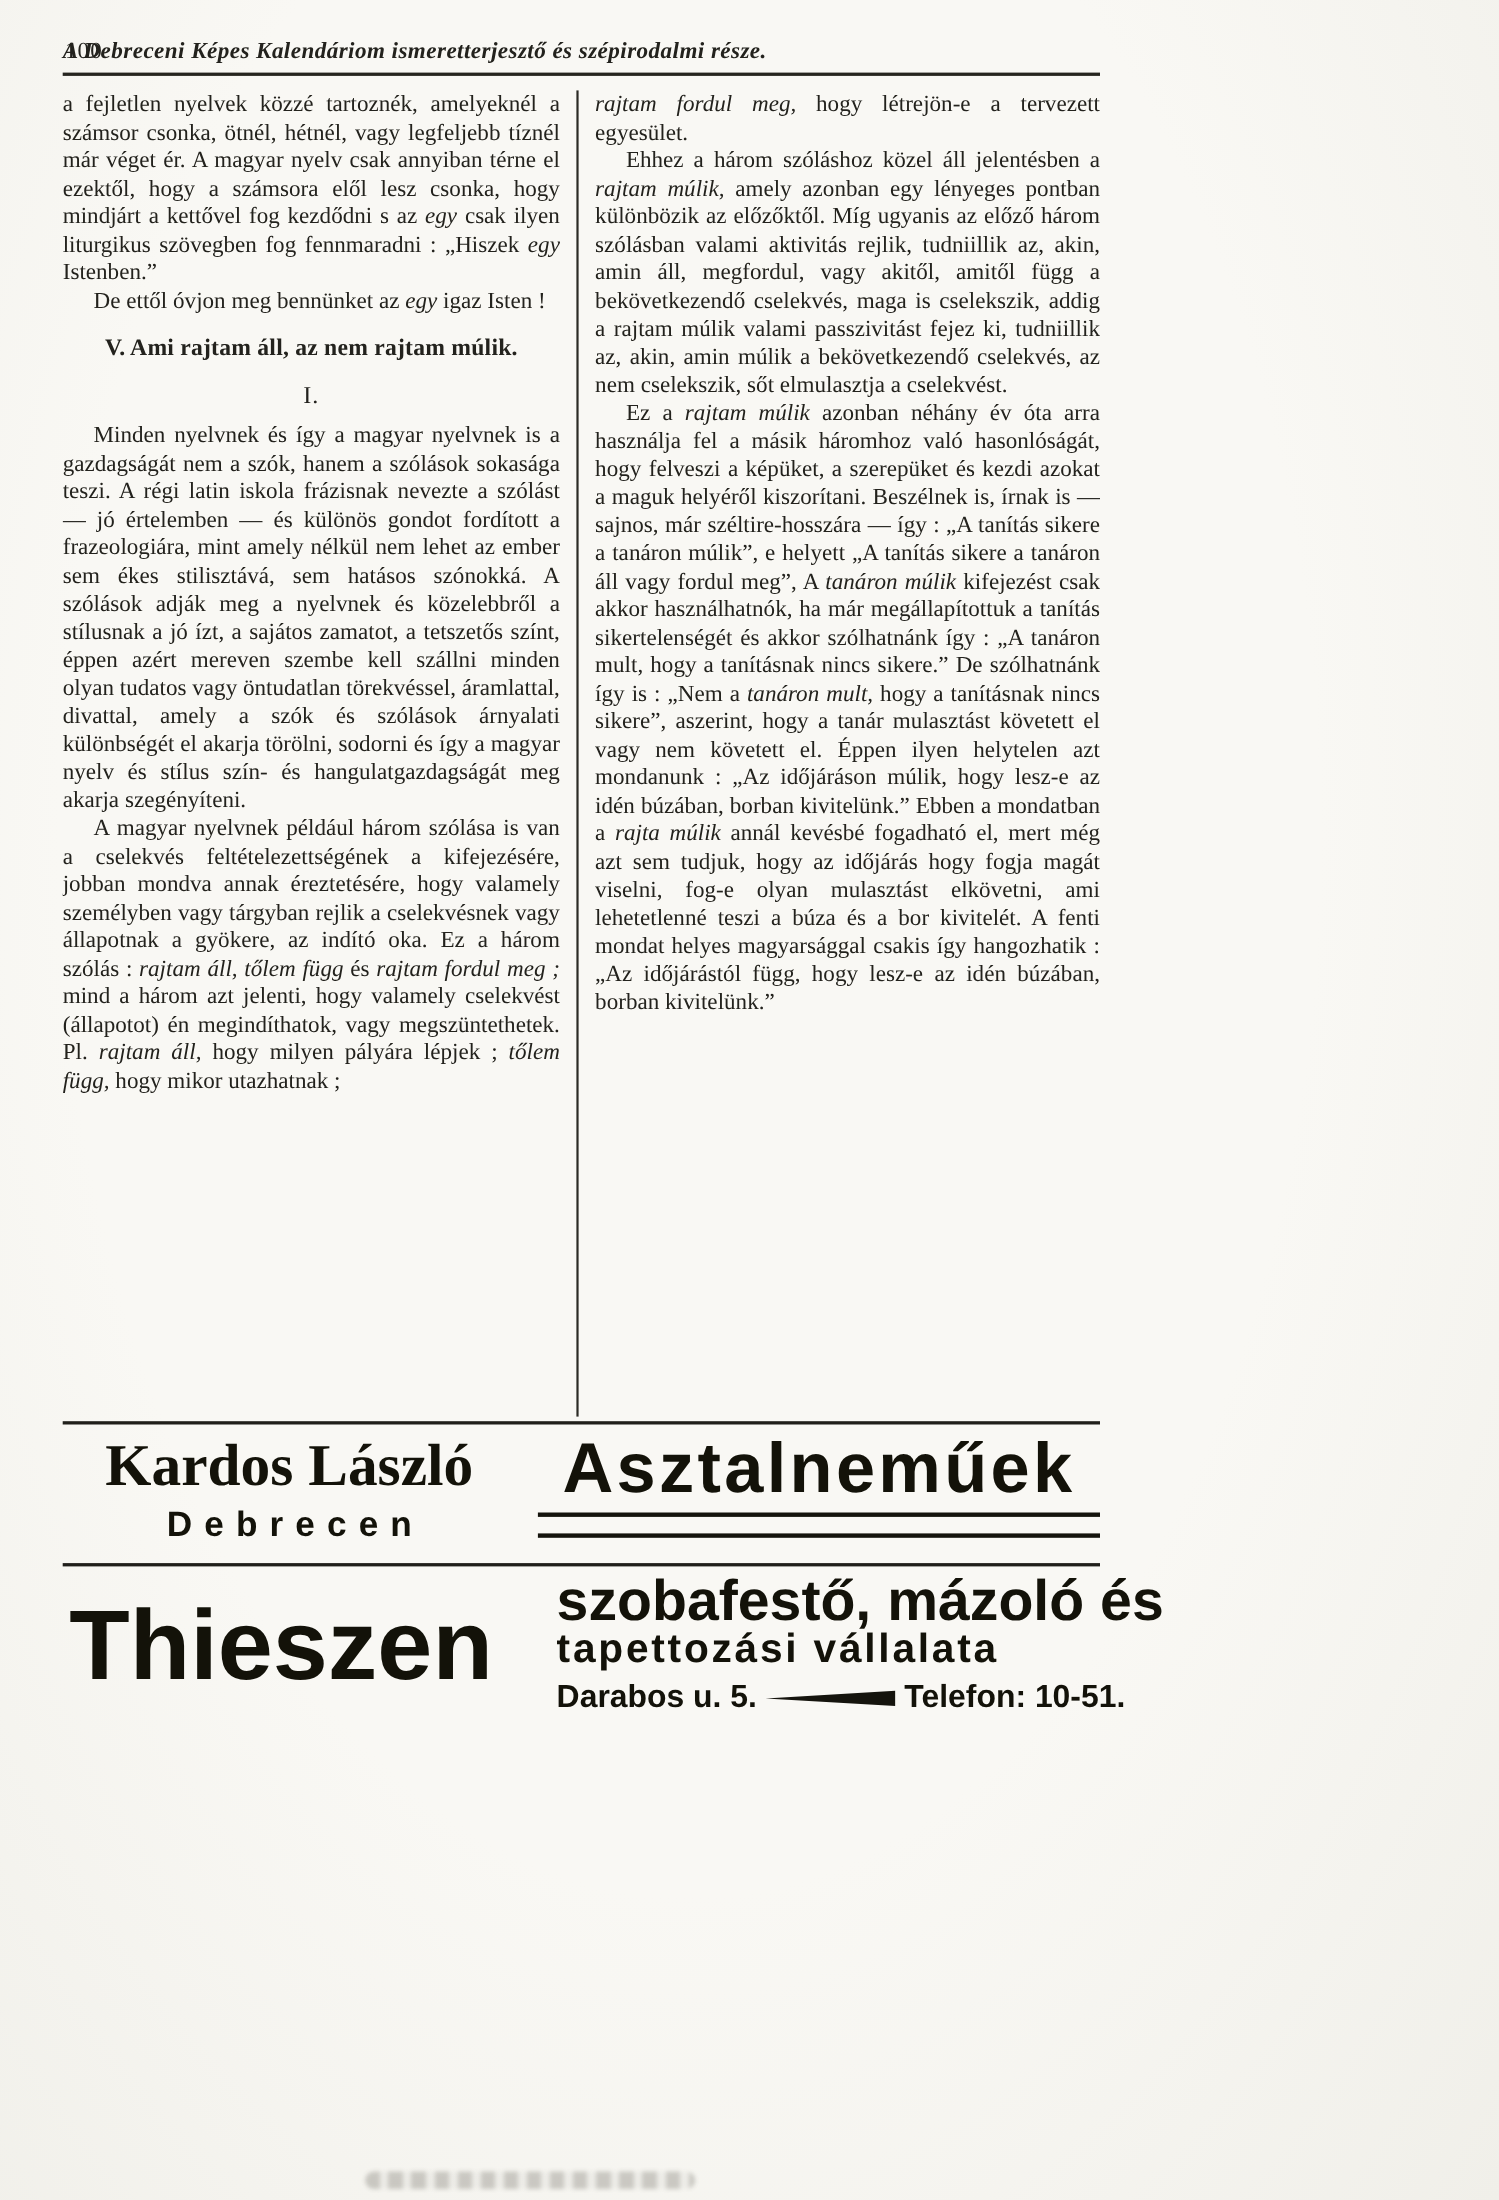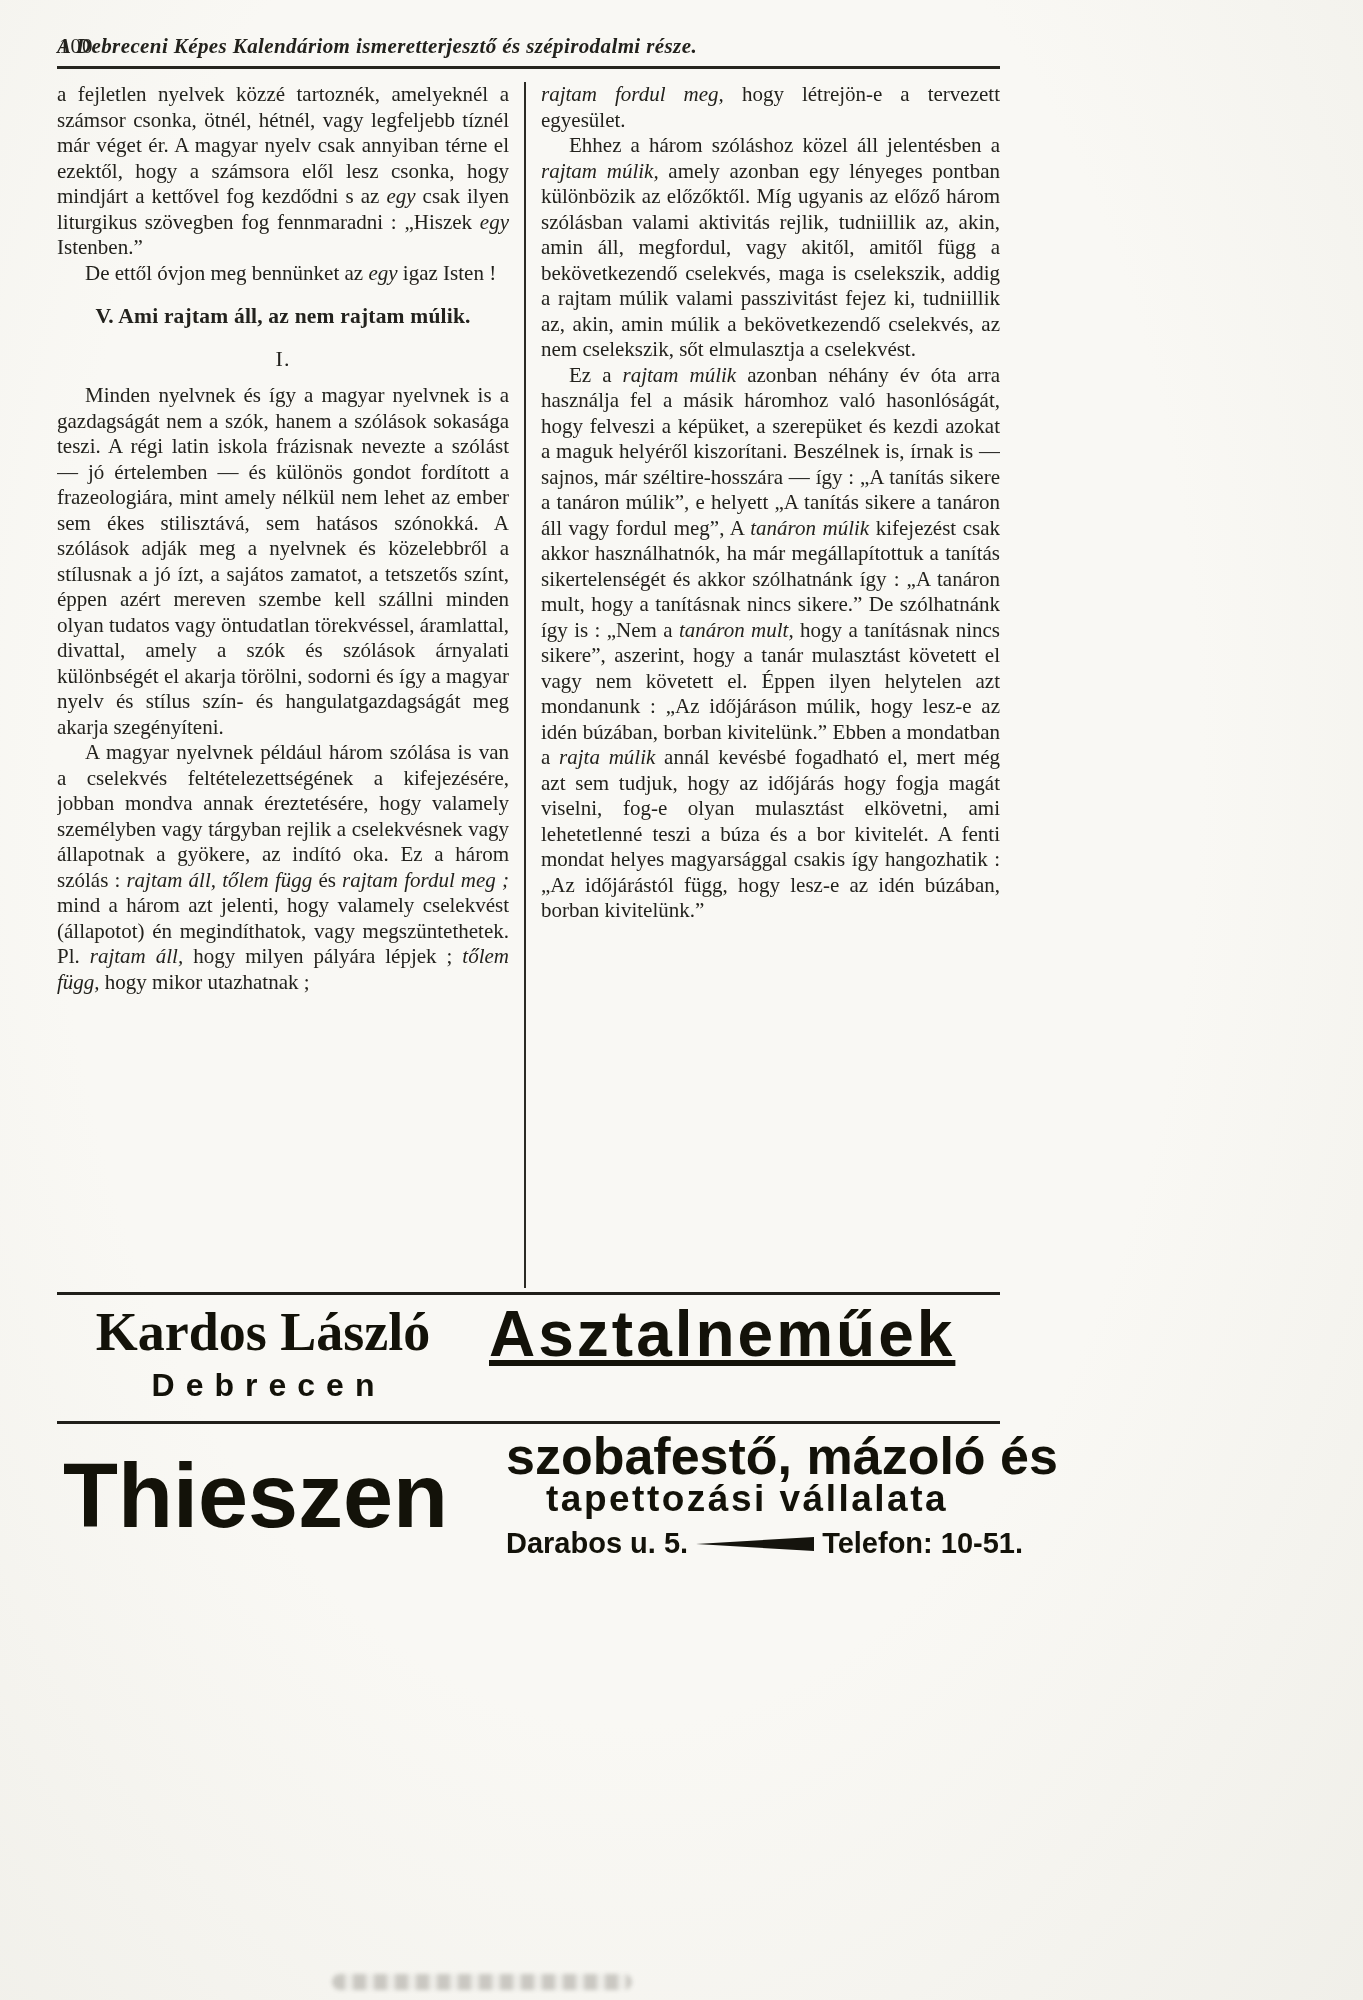--- a/index.html
+++ b/index.html
@@ -144,22 +144,21 @@
     font-size: 32px;
     line-height: 36px;
     letter-spacing: 11px;
     margin-top: 6px;
     text-indent: 11px;
   }
   .kardos-right {
     flex: 1;
     padding-left: 20px;
     display: flex;
-    flex-direction: row;
-    text-decoration: underline;
+    flex-direction: column;
   }
   .kardos-product {
     font-weight: bold;
     font-size: 64px;
     line-height: 62px;
     letter-spacing: 3px;
     text-align: center;
     white-space: nowrap;
   }
   .kardos-double-rule {
@@ -197,21 +196,20 @@
     font-size: 52px;
     line-height: 44px;
     white-space: nowrap;
   }
   .th-line2 {
     font-weight: bold;
     font-size: 37px;
     line-height: 42px;
     letter-spacing: 2.5px;
     white-space: nowrap;
-    margin-left: 40px;
   }
   .th-line3 {
     margin-top: 7px;
     display: flex;
     align-items: center;
     gap: 8px;
     font-weight: bold;
     font-size: 29px;
     white-space: nowrap;
   }

